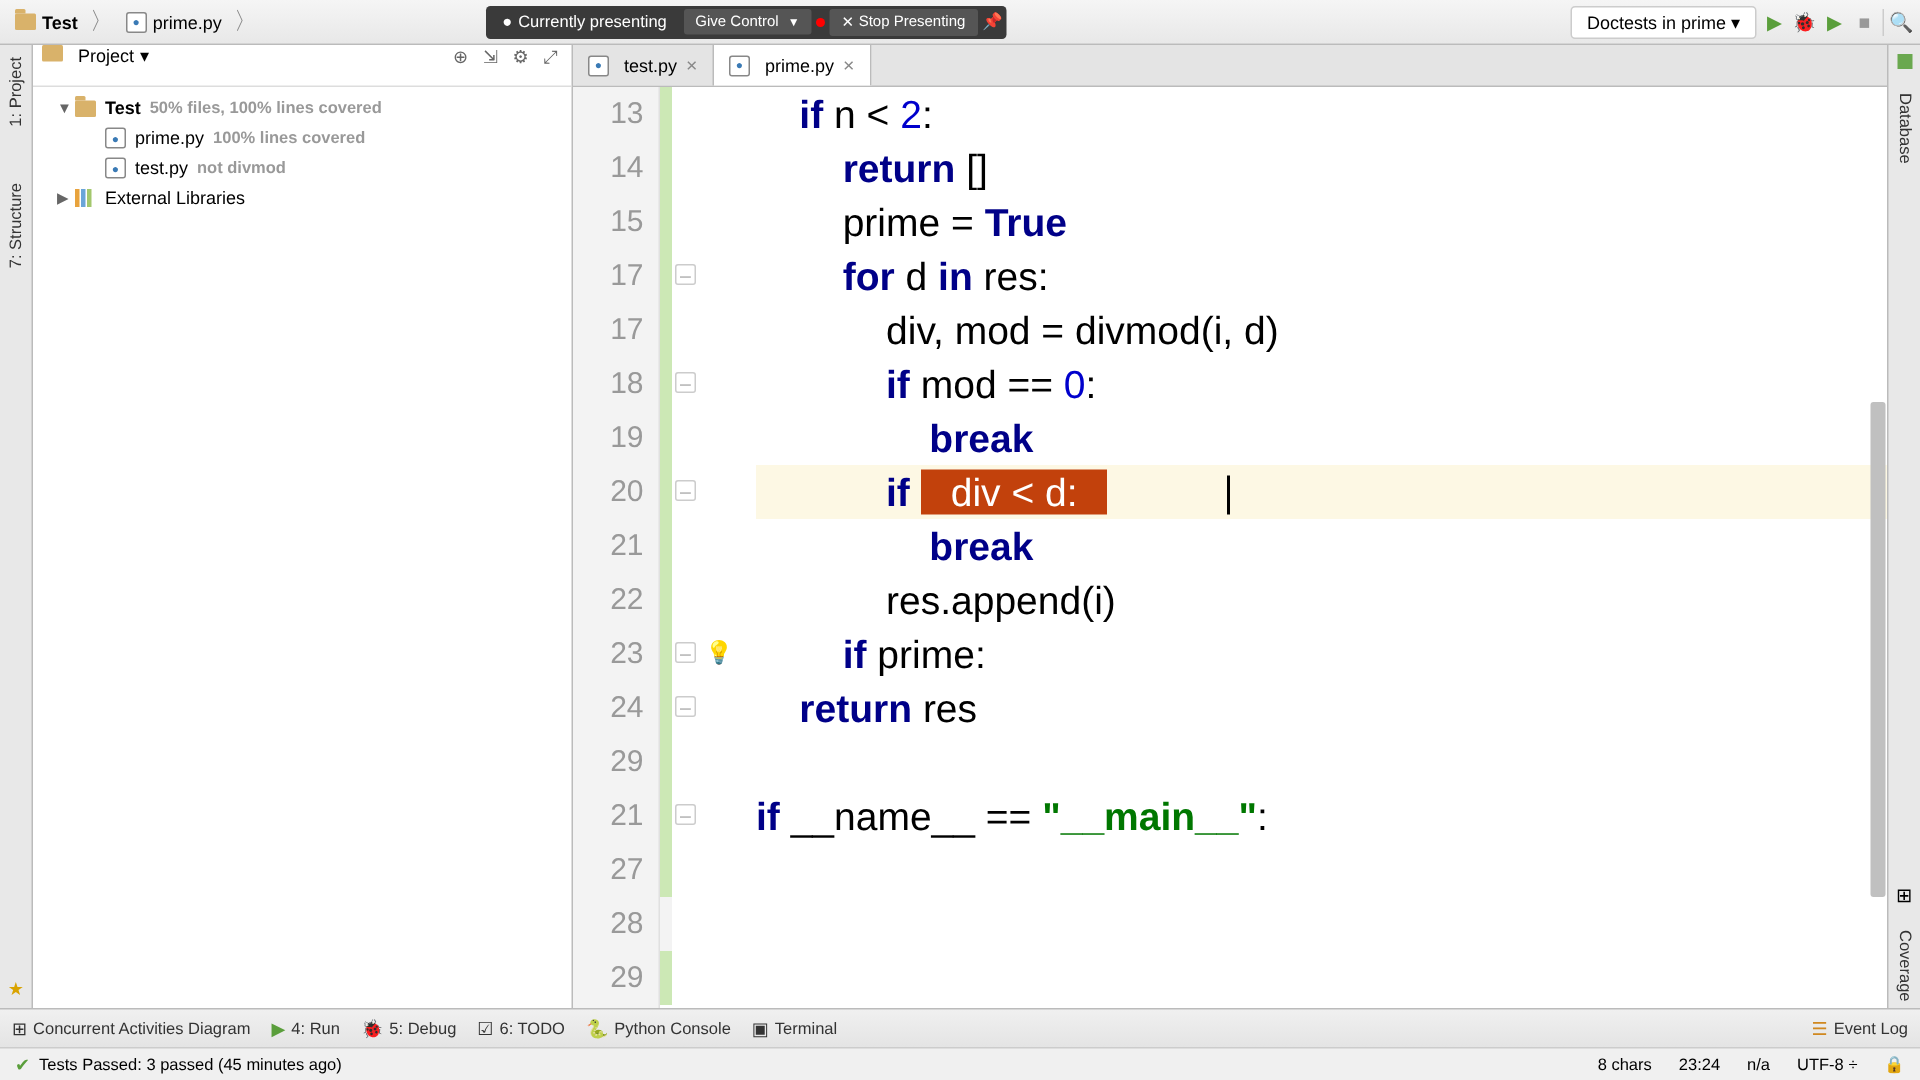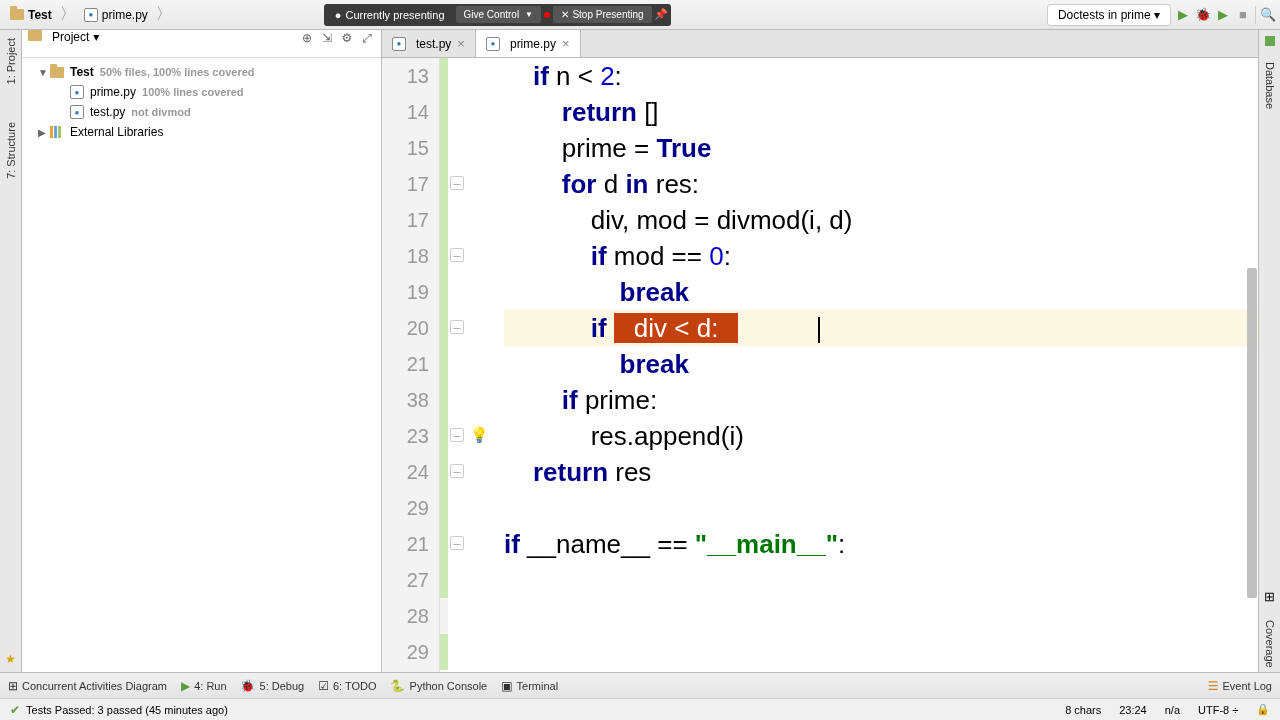--- a/index.html
+++ b/index.html
@@ -193,21 +193,21 @@
         <div class="gutter" id="gutter">
             <div class="gutter-line">13</div>
             <div class="gutter-line">14</div>
             <div class="gutter-line">15</div>
             <div class="gutter-line">17</div>
             <div class="gutter-line">17</div>
             <div class="gutter-line">18</div>
             <div class="gutter-line">19</div>
             <div class="gutter-line">20</div>
             <div class="gutter-line">21</div>
-            <div class="gutter-line">38</div>
+            <div class="gutter-line">22</div>
             <div class="gutter-line">23</div>
             <div class="gutter-line">24</div>
             <div class="gutter-line">29</div>
             <div class="gutter-line">21</div>
             <div class="gutter-line">27</div>
             <div class="gutter-line">28</div>
             <div class="gutter-line">29</div>
           </div>
         <div id="covstrip" style="display:flex;flex-direction:column;">
             <div class="coverage-strip" style="height: 36px; width: 8px;"></div>
@@ -240,22 +240,22 @@
         <div class="code" id="code">
             <div class="code-line">    <span class="kw">if</span> n &lt; <span class="num">2</span>:</div>
             <div class="code-line">        <span class="kw">return</span> []</div>
             <div class="code-line">        prime = <span class="bool">True</span></div>
             <div class="code-line">        <span class="kw">for</span> d <span class="kw">in</span> res:</div>
             <div class="code-line">            div, mod = divmod(i, d)</div>
             <div class="code-line">            <span class="kw">if</span> mod == <span class="num">0</span>:</div>
             <div class="code-line">                <span class="kw">break</span></div>
             <div class="code-line highlighted">            <span class="kw">if</span> <span class="sel">div &lt; d:</span><span class="cursor"></span></div>
             <div class="code-line">                <span class="kw">break</span></div>
+            <div class="code-line">            res.append(i)</div>
             <div class="code-line">        <span class="kw">if</span> prime:</div>
-            <div class="code-line">            res.append(i)</div>
             <div class="code-line">    <span class="kw">return</span> res</div>
             <div class="code-line"></div>
             <div class="code-line"><span class="kw">if</span> __name__ == <span class="str">"__main__"</span>:</div>
           </div>
         <div class="scrollbar-track">
           <div class="scrollbar-thumb" style="top:210px; height:330px;"></div>
         </div>
       </div>
     </div>
 

